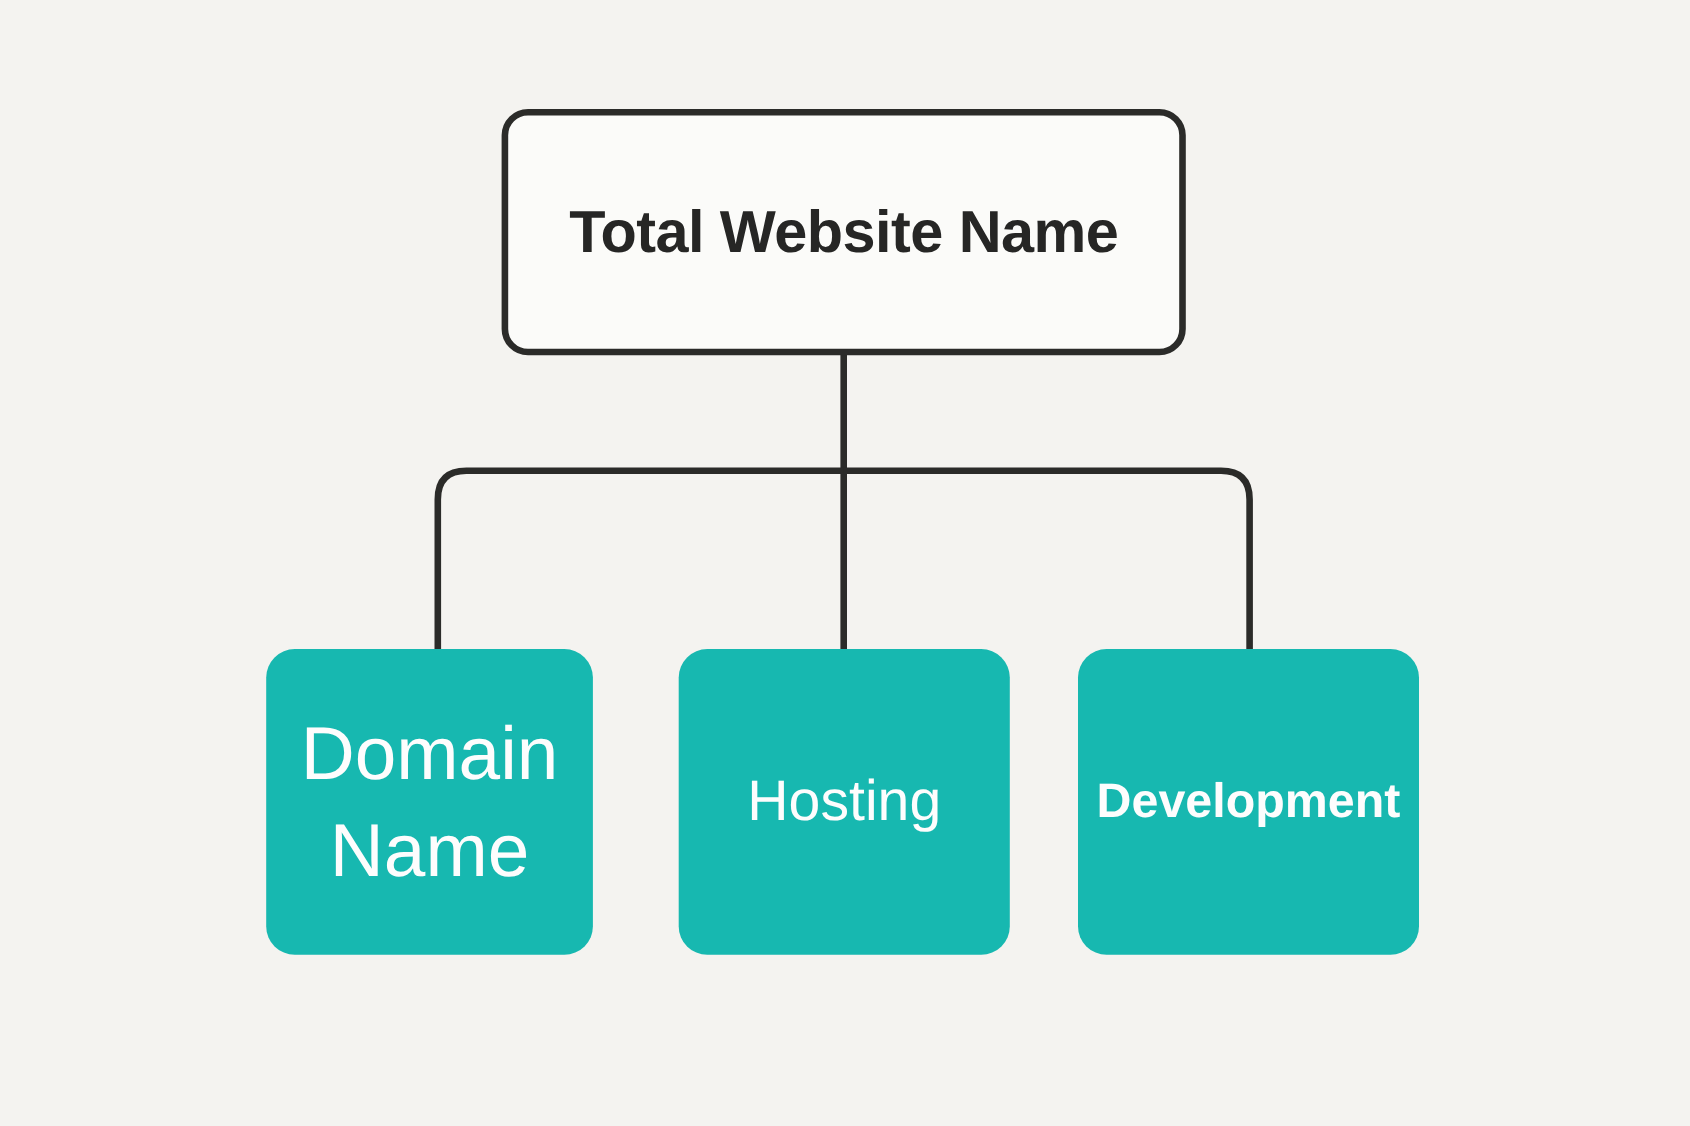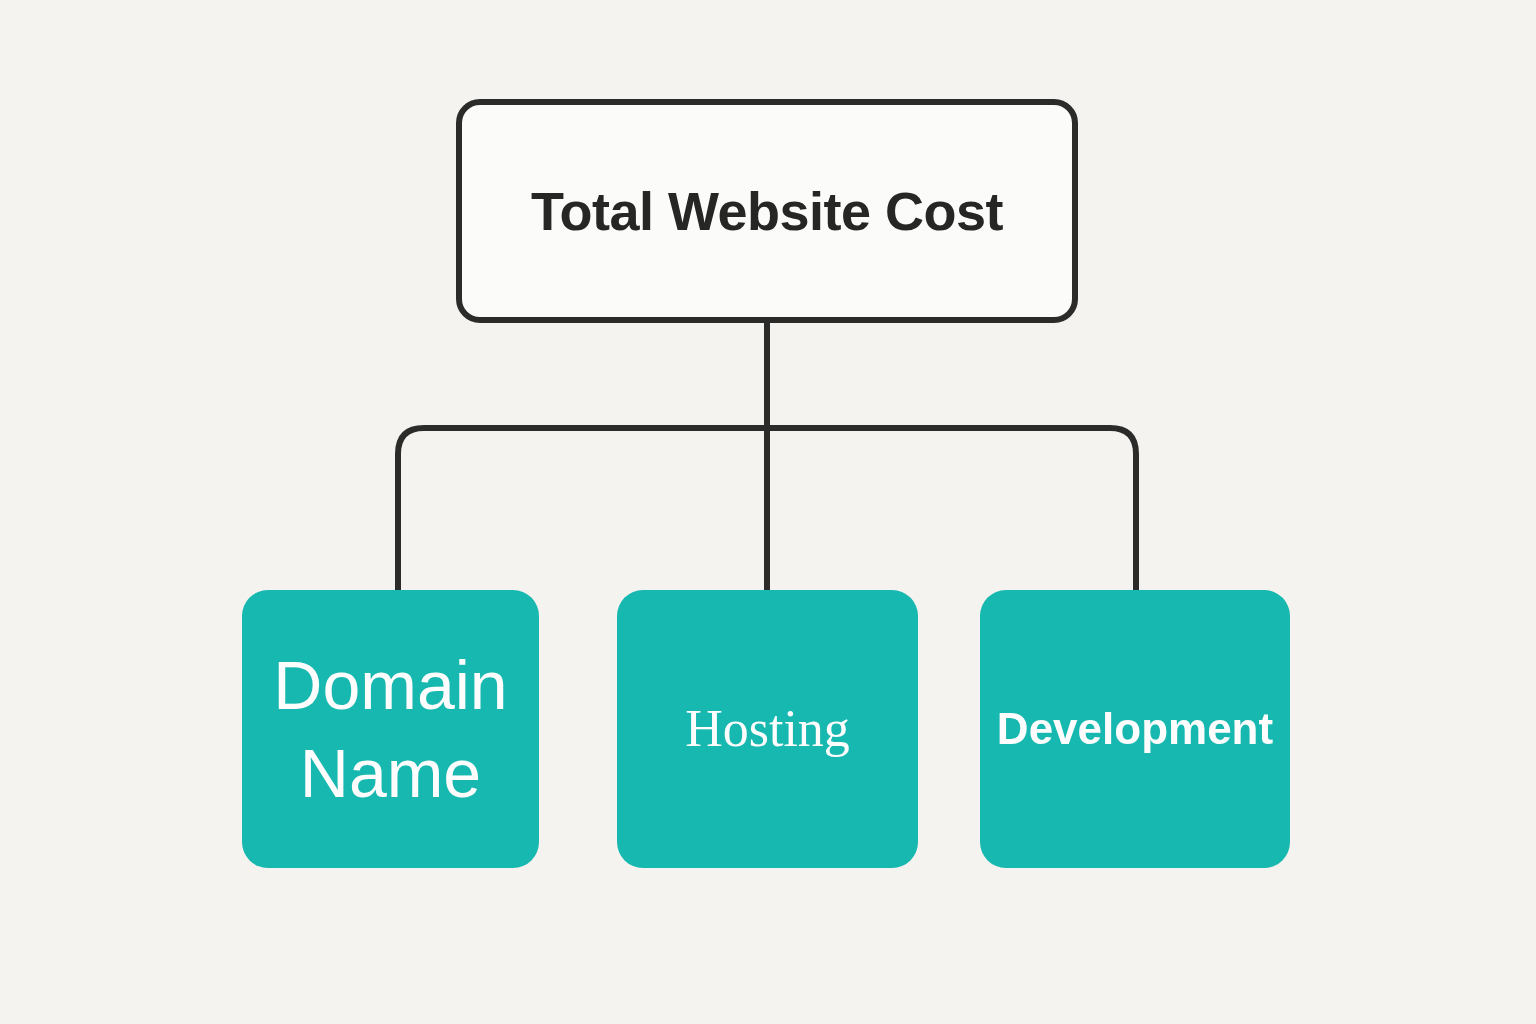--- a/index.html
+++ b/index.html
@@ -54,39 +54,39 @@
     background: var(--teal);
     border-radius: 26px;
     display: flex; align-items: center; justify-content: center;
     color: var(--child-text);
     font-weight: 500;
     text-align: center;
     line-height: 1.3;
     padding: 0 20px;
   }
   .child-domain      { left: 242px; width: 297px; font-size: 68px; }
-  .child-hosting     { left: 617px; width: 301px; font-size: 52px; font-family: Liberation Serif, serif; }
+  .child-hosting     { left: 617px; width: 301px; font-size: 52px; }
   .child-development { left: 980px; width: 310px; font-size: 44px; font-weight: bold; }
 </style>
 </head>
 <body>
 
 <div class="canvas">
 
   <svg class="connectors" viewBox="0 0 1536 1024" xmlns="http://www.w3.org/2000/svg">
 
     <path d="M 767 320 L 767 594"></path>
 
     <path d="M 767 428 L 424 428 Q 398 428 398 454 L 398 594"></path>
 
     <path d="M 767 428 L 1110 428 Q 1136 428 1136 454 L 1136 594"></path>
   </svg>
 
   <div class="root-node">
-    <span>Total Website Cost</span>
+    <span>Total Website Name</span>
   </div>
 
   <div class="child-node child-domain">
     <span>Domain Name</span>
   </div>
 
   <div class="child-node child-hosting">
     <span>Hosting</span>
   </div>
 

